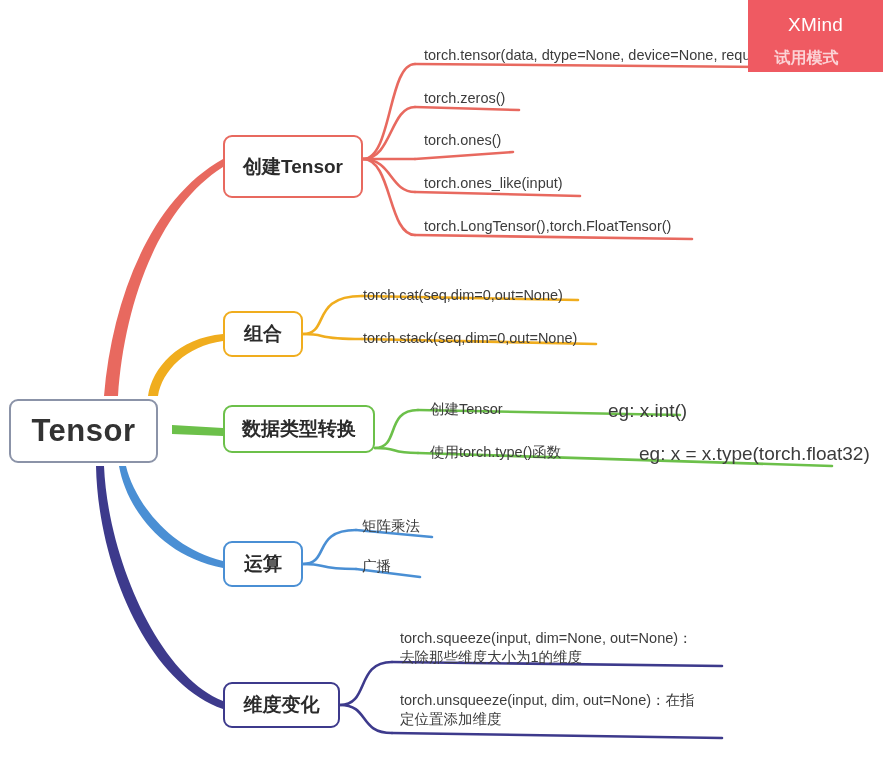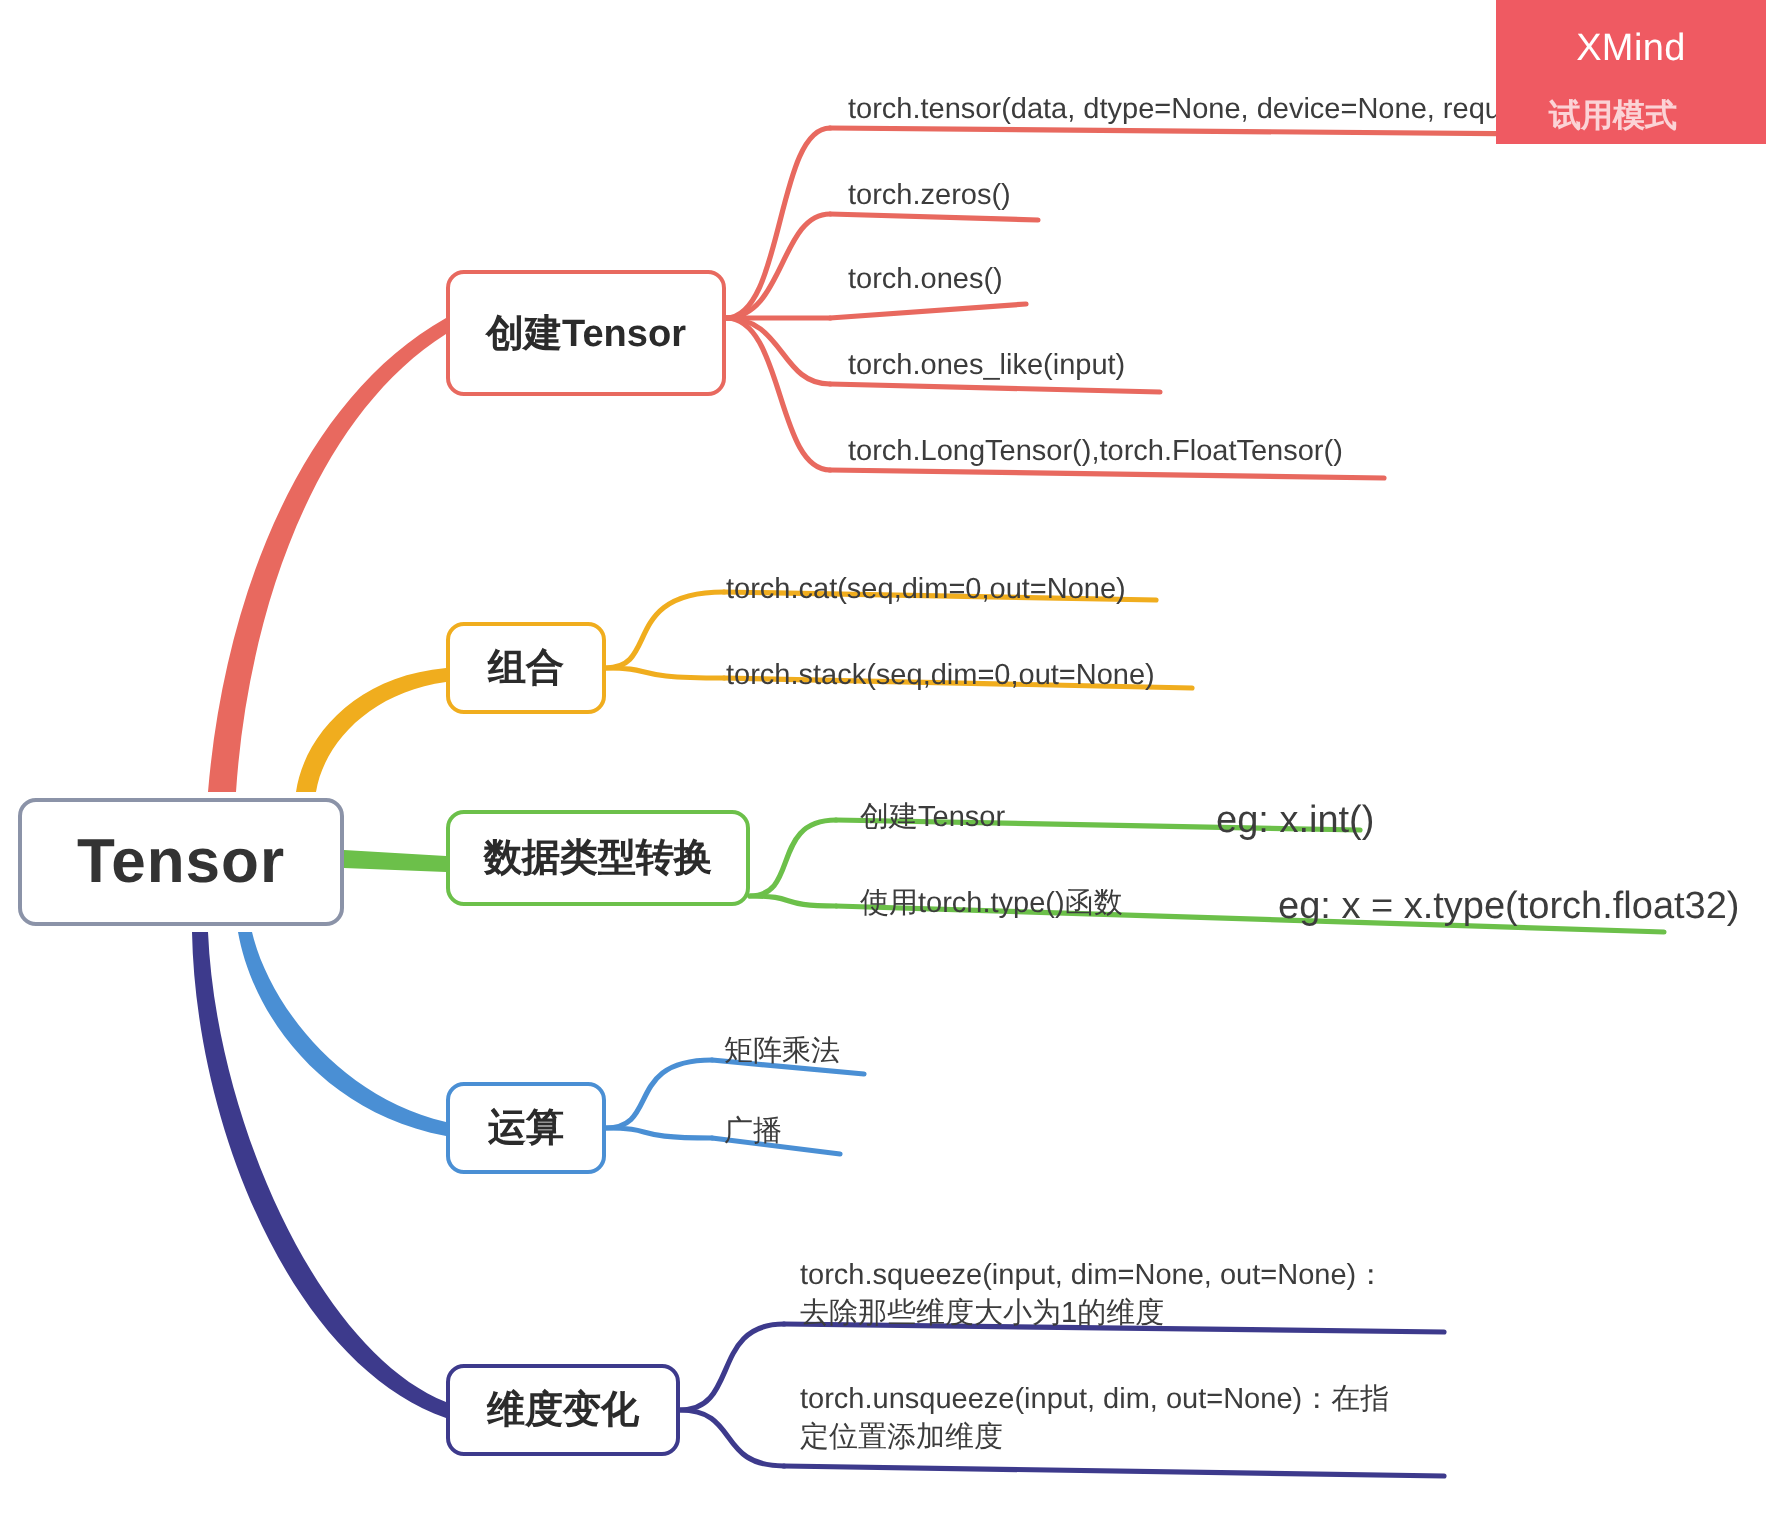--- a/index.html
+++ b/index.html
@@ -143,21 +143,21 @@
     <path d="M356,530 L432,537" fill="none" stroke="#4a8fd4" stroke-width="2.6" stroke-linecap="round"></path>
     <path d="M356,569 L420,577" fill="none" stroke="#4a8fd4" stroke-width="2.6" stroke-linecap="round"></path>
 
     <path d="M104,466 C108,560 160,676 223,701 L223,709 C148,683 98,566 96,466 Z" fill="#3d3a8c"></path>
     <path d="M340,705 C370,705 355,662 392,662" fill="none" stroke="#3d3a8c" stroke-width="2.6" stroke-linecap="round"></path>
     <path d="M340,705 C370,705 358,733 392,733" fill="none" stroke="#3d3a8c" stroke-width="2.6" stroke-linecap="round"></path>
     <path d="M392,662 L722,666" fill="none" stroke="#3d3a8c" stroke-width="2.6" stroke-linecap="round"></path>
     <path d="M392,733 L722,738" fill="none" stroke="#3d3a8c" stroke-width="2.6" stroke-linecap="round"></path>
   </svg>
 
-  <div class="node node-root" style="left:9px; top:399px; width:163px; height:64px;">
+  <div class="node node-root" style="left:9px; top:399px; width:149px; height:64px;">
     <span>Tensor</span>
   </div>
 
   <div class="node node-branch" style="left:223px; top:135px; width:140px; height:63px; border-color:#e8695f;">
     <span>创建Tensor</span>
   </div>
 
   <div class="node node-branch" style="left:223px; top:311px; width:80px; height:46px; border-color:#f0ad1e;">
     <span>组合</span>
   </div>

